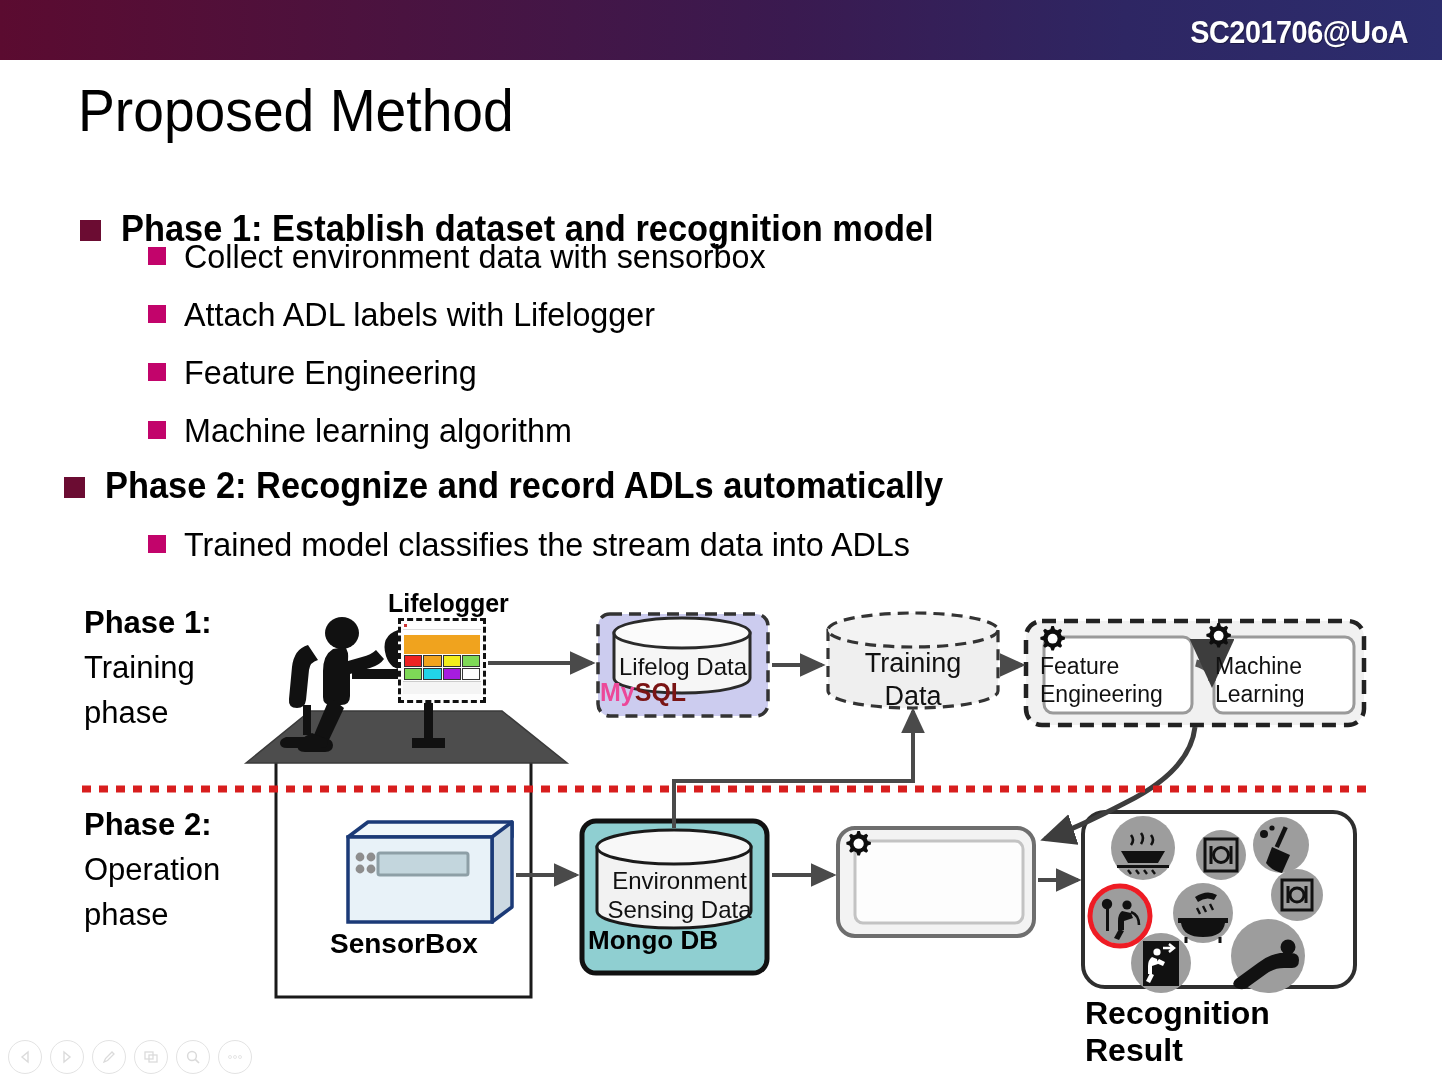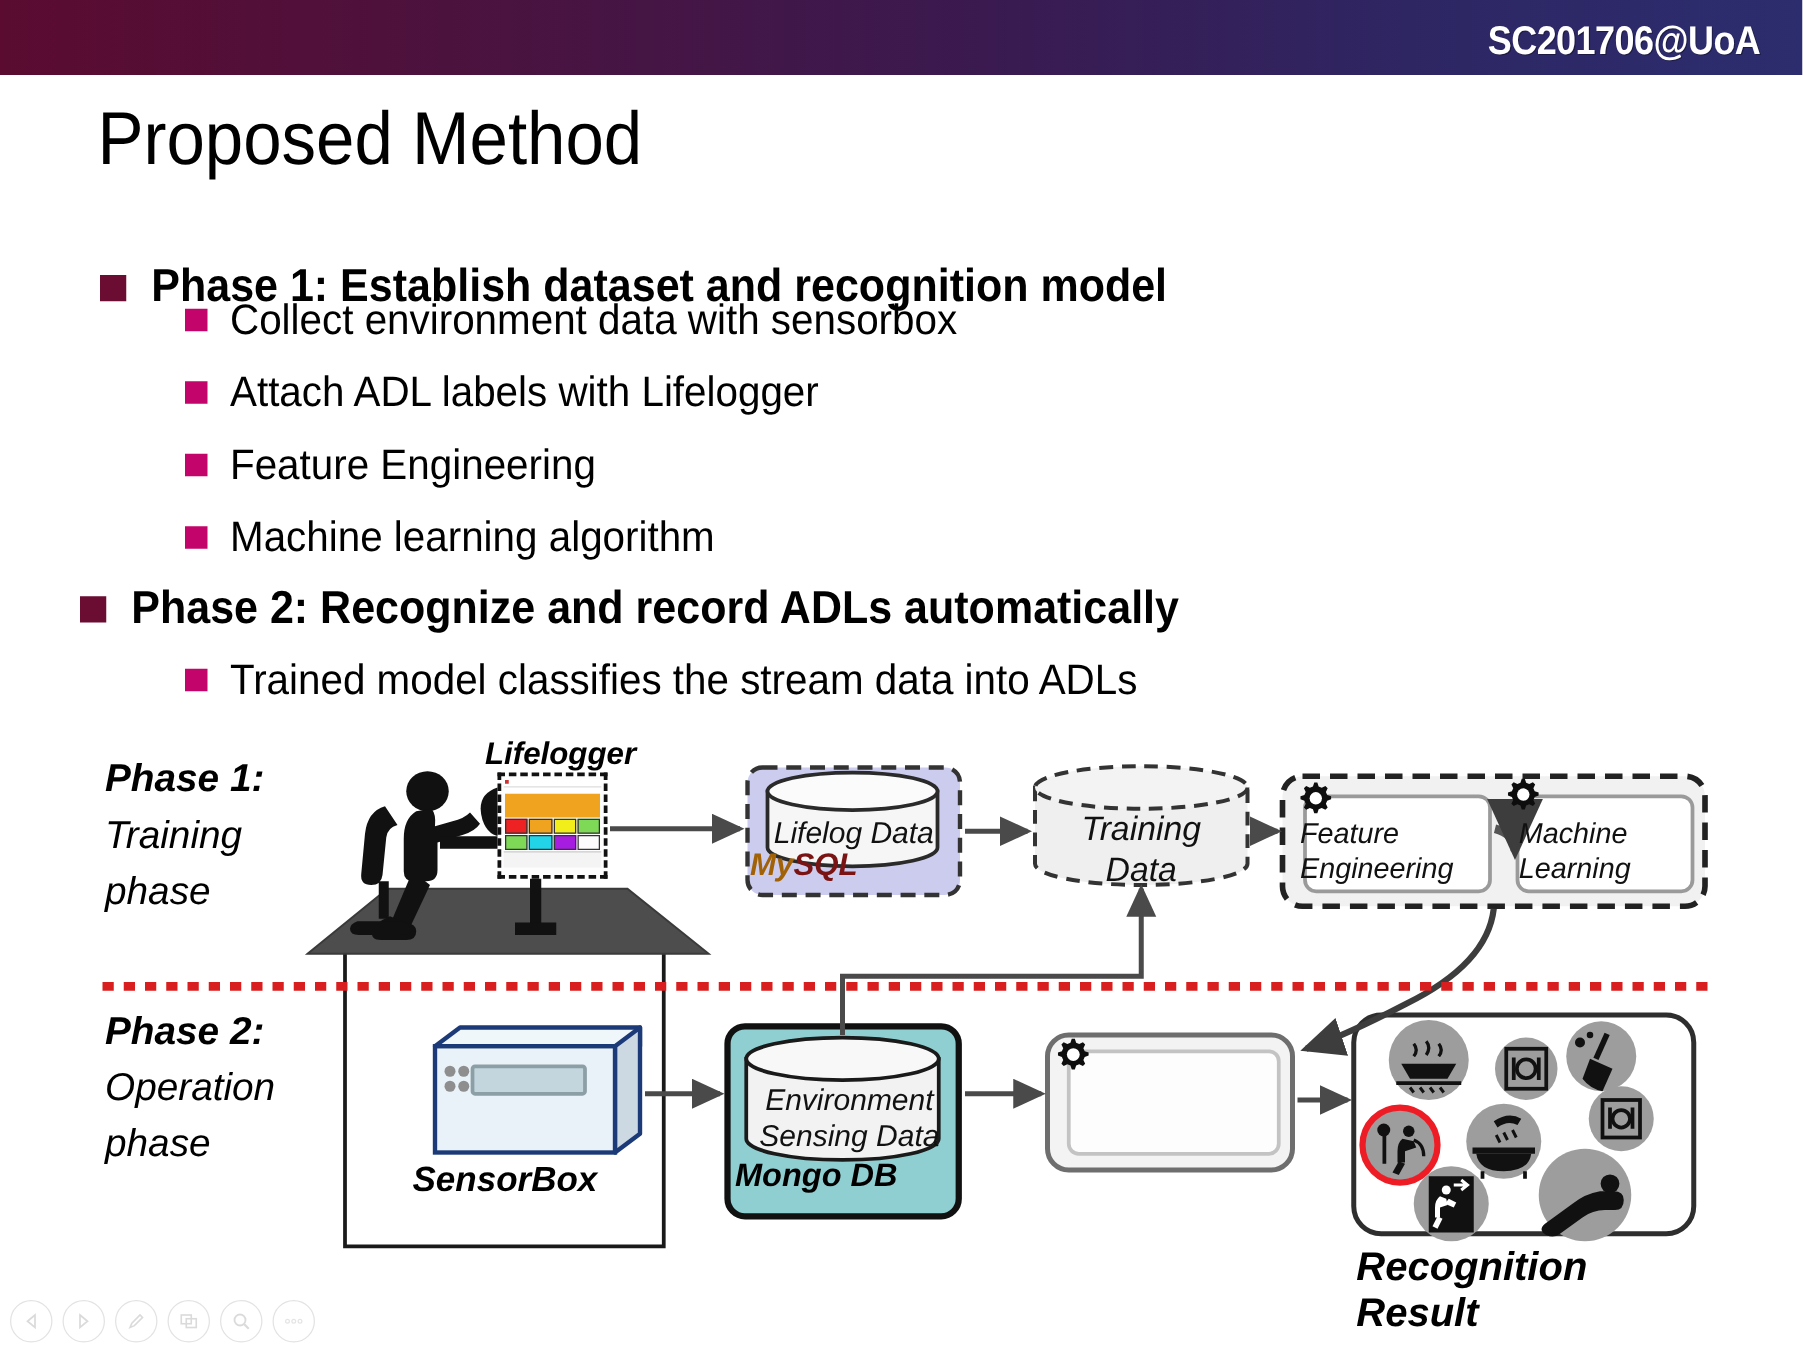--- a/index.html
+++ b/index.html
@@ -36,35 +36,35 @@
   .l2{font-size:34px;line-height:40px;transform:scaleX(0.95);transform-origin:left center;}
   #b-p1{left:80px;top:176px;margin-top:31px;}
   #b-c1{left:148px;top:236px;}
   #b-c2{left:148px;top:294px;}
   #b-c3{left:148px;top:352px;}
   #b-c4{left:148px;top:410px;}
   #b-p2{left:64px;top:464px;}
   #b-c5{left:148px;top:524px;}
 
   
-  #diagram{position:absolute;left:0;top:585px;width:1158px;height:450px;font-style:italic;}
+  #diagram{position:absolute;left:0;top:585px;width:1158px;height:450px;}
   #diagram svg{position:absolute;left:0;top:0;}
 
   
   .phase-lab{position:absolute;font-size:31px;line-height:45px;}
   .phase-lab b{font-weight:bold;}
   #phase1-label{left:84px;top:15px;}
   #phase2-label{left:84px;top:217px;}
 
   
   .cap{position:absolute;font-weight:bold;text-align:left;}
   #lifelogger-cap{left:388px;top:4px;width:125px;font-size:25px;}
   #sensorbox-cap{left:330px;top:343px;width:205px;font-size:28px;}
   #mysql-cap{left:600px;top:93px;width:165px;font-size:25px;}
-  #mysql-cap .my{color:#a16207;}
+  #mysql-cap .my{color:#ec4899;}
   #mysql-cap .sql{color:#7a1414;}
   #mongo-cap{left:588px;top:340px;width:180px;font-size:26px;}
   #recog-cap{left:1085px;top:410px;width:290px;font-size:32px;}
 
   
   .nt{position:absolute;text-align:center;font-size:24px;line-height:29px;color:#111;}
   #lifelog-text{left:603px;top:67px;width:160px;}
   #training-text{left:838px;top:62px;width:150px;font-size:27px;line-height:33px;}
   #fe-text{left:1040px;top:67px;width:135px;font-size:23px;line-height:28px;text-align:left;}
   #ml-text{left:1215px;top:67px;width:135px;font-size:23px;line-height:28px;text-align:left;}

